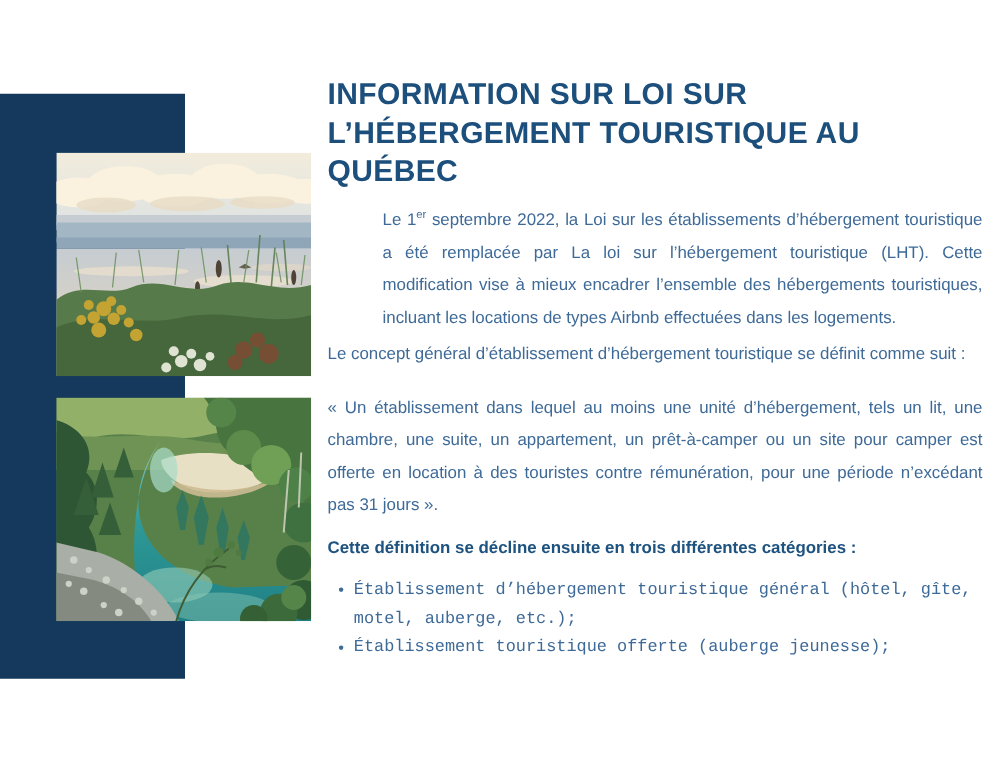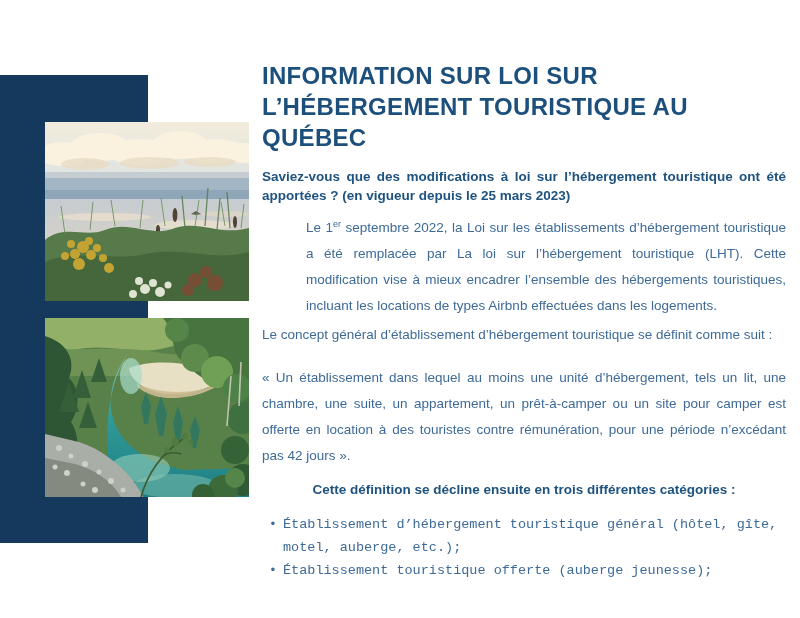--- a/index.html
+++ b/index.html
@@ -38,21 +38,21 @@
     color:var(--bold); text-align:justify;
   }
   .para {
     line-height:26px; text-align:justify;
   }
   .para-law { margin-top:10px;margin-left:44px; }
   .para-law sup { font-size:9px; line-height:0; }
   .para-concept { margin-top:3px; text-align:left; }
   .para-quote { margin-top:17px; }
   .categories-heading {
-    margin-top:11px; font-weight:bold; line-height:19px; color:var(--bold);text-align:center;
+    margin-top:11px; font-weight:bold; line-height:19px; color:var(--bold);
   }
   ul.categories { margin-top:14px; list-style:none;font-family:Liberation Mono, monospace; }
   ul.categories li {
     position:relative; padding-left:21px; line-height:23px;
   }
   ul.categories li::before {
     content:"\2022"; position:absolute; left:7px; top:0;
     font-size:13px; color:var(--body);
   }
 </style>
@@ -226,27 +226,26 @@
         <circle cx="178" cy="172" r="15" fill="#3c6a3a"></circle>
         <circle cx="158" cy="177" r="11" fill="#356035"></circle>
         <circle cx="190" cy="160" r="10" fill="#558549"></circle>
       </g>
     </svg>
   </figure>
 
   <main class="content">
     <h1 class="title">INFORMATION SUR LOI SUR L’HÉBERGEMENT TOURISTIQUE AU QUÉBEC</h1>
 
-    <p class="intro">Saviez-vous que des modifications à loi sur l’hébergement touristique ont été apportées ? (en vigueur depuis le 25 mars 2023)</p>
 
     <p class="para para-law"><span>Le 1</span><sup>er</sup><span> septembre 2022, la Loi sur les établissements d’hébergement touristique a été remplacée par La loi sur l’hébergement touristique (LHT). Cette modification vise à mieux encadrer l’ensemble des hébergements touristiques, incluant les locations de types Airbnb effectuées dans les logements.</span></p>
 
     <p class="para para-concept">Le concept général d’établissement d’hébergement touristique se définit comme suit :</p>
 
-    <p class="para para-quote">« Un établissement dans lequel au moins une unité d’hébergement, tels un lit, une chambre, une suite, un appartement, un prêt-à-camper ou un site pour camper est offerte en location à des touristes contre rémunération, pour une période n’excédant pas 42 jours ».</p>
+    <p class="para para-quote">« Un établissement dans lequel au moins une unité d’hébergement, tels un lit, une chambre, une suite, un appartement, un prêt-à-camper ou un site pour camper est offerte en location à des touristes contre rémunération, pour une période n’excédant pas 31 jours ».</p>
 
     <p class="categories-heading">Cette définition se décline ensuite en trois différentes catégories :</p>
 
     <ul class="categories">
       <li>Établissement d’hébergement touristique général (hôtel, gîte, motel, auberge, etc.);</li>
       <li>Établissement touristique offerte (auberge jeunesse);</li>
     </ul>
   </main>
 
 </div>

